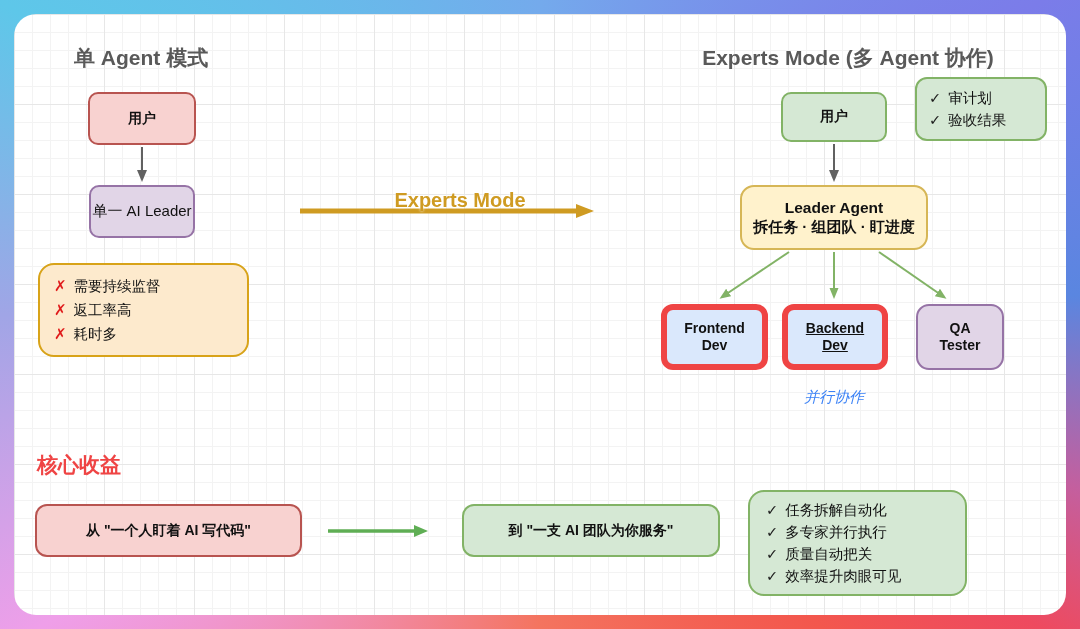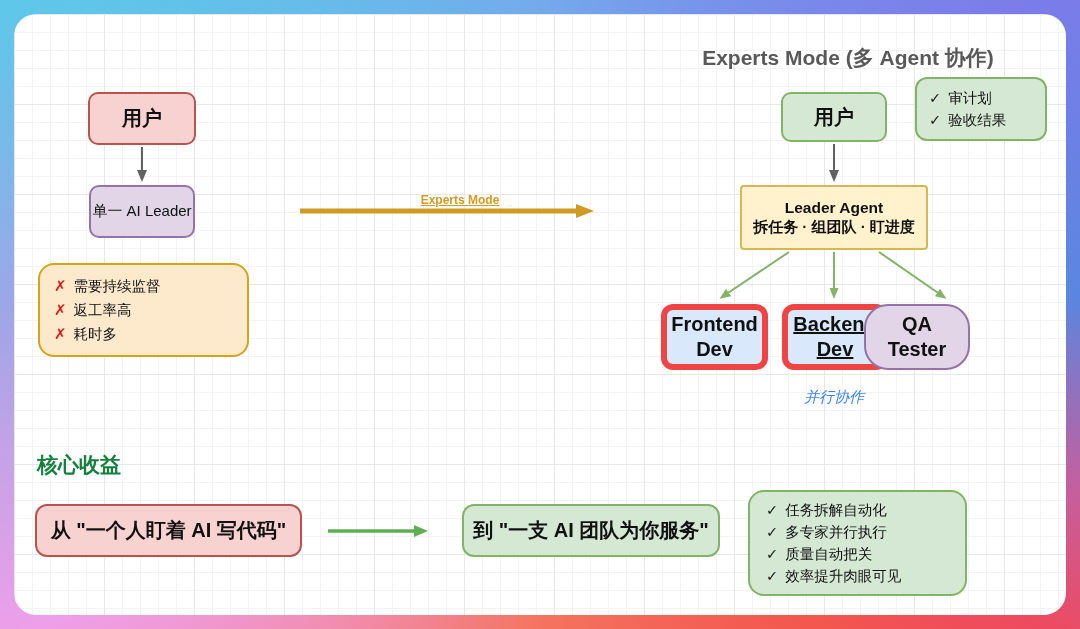--- a/index.html
+++ b/index.html
@@ -33,47 +33,46 @@
   }
   .stage{position:absolute;inset:0;}
   svg.connectors{position:absolute;left:0;top:0;width:1080px;height:629px;pointer-events:none;}
 
   .title{position:absolute;font-size:21px;font-weight:700;color:#595959;white-space:nowrap;}
   .node{
     position:absolute;box-sizing:border-box;display:flex;flex-direction:column;
     align-items:center;justify-content:center;text-align:center;color:#111;
     border-radius:10px;line-height:1.25;
   }
-  .node .lbl{font-size:20px;font-weight:700;}
+  .node .lbl{font-size:14px;font-weight:700;}
   .pink{background:#f8d2d0;border:2px solid #b85450;}
   .purple{background:#e1d5e7;border:2px solid #9673a6;}
   .green{background:#d5e8d4;border:2px solid #82b366;}
   .blue{background:#dae8fc;border:6px solid #ef4444;}
-  .yellow{background:#fff2cc;border:2px solid #d6b656;border-radius:4px;}
+  .yellow{background:#fff2cc;border:2px solid #d6b656;border-radius:14px;}
 
   .listbox{
     position:absolute;box-sizing:border-box;color:#111;font-size:14.5px;
     display:flex;flex-direction:column;justify-content:center;
   }
   .listbox .row{display:flex;align-items:baseline;gap:7px;line-height:23px;white-space:nowrap;}
   .warn{background:#fdeacd;border:2px solid #d8a319;border-radius:16px;padding:6px 14px;}
   .cross{color:#e01b1b;font-weight:900;font-size:15px;}
   .check{color:#1a1a1a;font-weight:400;}
 
   .gold-label{
     position:absolute;left:340px;top:190px;width:240px;text-align:center;
-    color:#cf9b22;font-weight:700;font-size:12px;line-height:20px;
+    color:#cf9b22;font-weight:700;font-size:20px;line-height:20px;
     text-shadow:0 0 3px #ffffff;
-    text-decoration:underline;
   }
   .parallel{
     position:absolute;left:774px;top:388px;width:120px;text-align:center;
     color:#3b82f6;font-style:italic;font-size:15px;
   }
-  .bottom-title{color:#15803d;}
+  .bottom-title{color:#ef4444;}
 </style>
 </head>
 <body>
 
 <div class="frame"></div>
 <div class="panel"></div>
 
 <div class="stage">
 
   <svg class="connectors">
@@ -93,20 +92,21 @@
     </defs>
     <line x1="142" y1="147" x2="142" y2="179" stroke="#616161" stroke-width="2" marker-end="url(#mGray)"></line>
     <line x1="300" y1="211" x2="580" y2="211" stroke="#cf9b22" stroke-width="5" marker-end="url(#mGold)"></line>
     <line x1="834" y1="144" x2="834" y2="179" stroke="#616161" stroke-width="2" marker-end="url(#mGray)"></line>
     <line x1="789" y1="252" x2="722" y2="297" stroke="#82b366" stroke-width="2" marker-end="url(#mGreen)"></line>
     <line x1="834" y1="252" x2="834" y2="296" stroke="#82b366" stroke-width="2" marker-end="url(#mGreen)"></line>
     <line x1="879" y1="252" x2="944" y2="297" stroke="#82b366" stroke-width="2" marker-end="url(#mGreen)"></line>
     <line x1="328" y1="531" x2="418" y2="531" stroke="#5fae54" stroke-width="3.5" marker-end="url(#mBGreen)"></line>
   </svg>
 
+  <div class="title" style="left:74px;top:44px;">单 Agent 模式</div>
 
   <div class="node pink" style="left:88px;top:92px;width:108px;height:53px;">
     <span class="lbl">用户</span>
   </div>
 
   <div class="node purple" style="left:89px;top:185px;width:106px;height:53px;">
     <span style="font-size:15px;font-weight:400;">单一 AI Leader</span>
   </div>
 
   <div class="listbox warn" style="left:38px;top:263px;width:211px;height:94px;">
@@ -151,21 +151,21 @@
   </div>
 
   <div class="node blue" style="left:661px;top:304px;width:107px;height:66px;border-radius:12px;">
     <span class="lbl">Frontend</span>
     <span class="lbl">Dev</span>
   </div>
   <div class="node blue" style="left:782px;top:304px;width:106px;height:66px;border-radius:12px;text-decoration:underline;">
     <span class="lbl">Backend</span>
     <span class="lbl">Dev</span>
   </div>
-  <div class="node purple" style="left:864px;top:304px;width:106px;height:66px;border-radius:24px;">
+  <div class="node purple" style="left:916px;top:304px;width:88px;height:66px;border-radius:13px;">
     <span class="lbl">QA</span>
     <span class="lbl">Tester</span>
   </div>
 
   <div class="parallel">并行协作</div>
 
   <div class="title bottom-title" style="left:37px;top:451px;">核心收益</div>
 
   <div class="node pink" style="left:35px;top:504px;width:267px;height:53px;border-radius:12px;">
     <span class="lbl">从 "一个人盯着 AI 写代码"</span>

